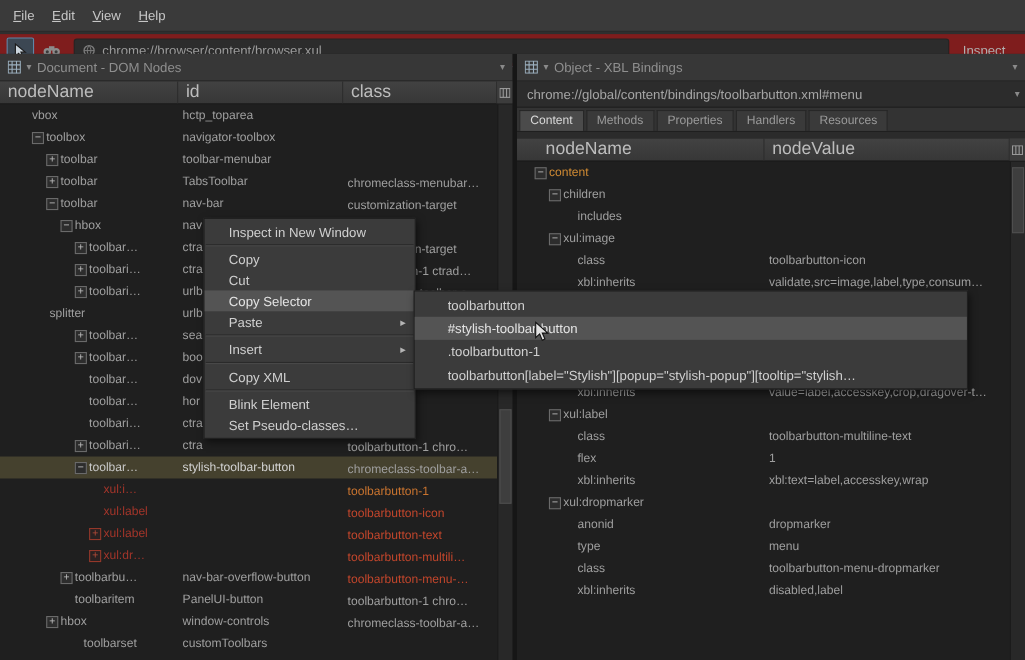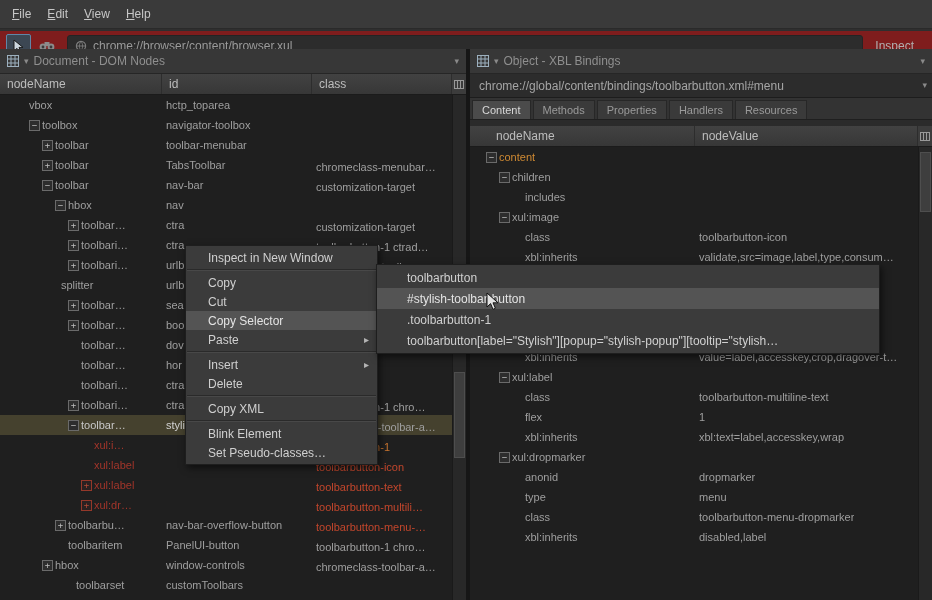--- a/index.html
+++ b/index.html
@@ -40,21 +40,21 @@
   .urlrow .txt{flex:1;white-space:nowrap;overflow:hidden;}
 
   .tabs{height:22px;flex:none;background:#333;border-bottom:1px solid #1f1f1f;
         display:flex;align-items:stretch;padding:2px 0 0 2px;}
   .tab{display:flex;align-items:center;padding:0 9px;font-size:11px;color:#9a9a9a;
        background:#3a3a3a;border:1px solid #272727;border-bottom:none;margin-right:2px;white-space:nowrap;}
   .tab.active{background:#4b4b4b;color:#d8d8d8;}
   .tabs-gap{height:6px;flex:none;background:#2b2b2b;}
 
   .colhead{height:21px;flex:none;display:flex;background:linear-gradient(#424242,#373737);
-           border-bottom:1px solid #1b1b1b;font-size:12px;color:#bdbdbd;}
+           border-bottom:1px solid #1b1b1b;font-size:16px;color:#bdbdbd;}
   .hc{display:flex;align-items:center;padding-left:7px;border-right:1px solid #2d2d2d;
       white-space:nowrap;overflow:hidden;}
   .hc-name{width:162px;} .hc-id{width:150px;} .hc-cls{width:140px;}
   .h2-name{width:225px;padding-left:26px;} .h2-val{flex:1;}
   .hc-pick{width:14px;flex:none;border-right:none;background:#3c3c3c;display:flex;
            align-items:center;justify-content:center;padding-left:0;}
 
   .tree{flex:1;position:relative;overflow:hidden;background:#1f1f1f;font-size:11px;margin-right:14px;}
   .trow{height:20px;display:flex;align-items:center;color:#9f9f9f;}
   .trow .cell{height:20px;display:flex;align-items:center;white-space:nowrap;overflow:hidden;flex:none;}
@@ -75,21 +75,21 @@
 
   
   .vscroll{position:absolute;right:0;width:14px;background:#282828;border-left:1px solid #1a1a1a;}
   .vscroll.vleft{top:46px;bottom:0;}
   .vscroll.vright{top:98px;bottom:0;}
   .vthumb{position:absolute;left:1px;right:1px;background:#3e3e3e;border:1px solid #4e4e4e;}
 
   
   .ctx{position:absolute;background:#3b3b3b;border:1px solid #1e1e1e;
        box-shadow:2px 3px 7px rgba(0,0,0,.55);padding:2px 0;z-index:30;}
-  .context-menu{left:185px;top:198px;width:193px;margin-top:47px;}
+  .context-menu{left:185px;top:198px;width:193px;}
   .selector-submenu{left:376px;top:264px;width:504px;z-index:31;}
   .ctx-item{display:flex;align-items:center;height:19px;padding:0 8px 0 22px;
             font-size:12px;color:#d0d0d0;white-space:nowrap;overflow:hidden;}
   .selector-submenu .ctx-item{height:21px;padding-left:30px;}
   .ctx-item .lbl{flex:1;white-space:nowrap;overflow:hidden;}
   .ctx-item .arr{color:#b5b5b5;font-size:10px;margin-left:8px;}
   .ctx-item.hl{background:#545454;color:#e4e4e4;}
   .ctx-sep{height:2px;border-top:1px solid #2a2a2a;border-bottom:1px solid #484848;margin:2px 1px;}
 
   .cursor{position:absolute;left:486px;top:292px;z-index:40;}
@@ -219,21 +219,21 @@
         </div>
         <div class="trow">
           <span class="cell c-name" style="padding-left: 68px;">
             <span class="exp">+</span>
             <span class="nm">toolbari…</span>
           </span>
           <span class="cell c-id">urlb</span>
           <span class="cell c-cls"></span>
         </div>
         <div class="trow">
-          <span class="cell c-name" style="padding-left: 48px; text-align: right;">
+          <span class="cell c-name" style="padding-left: 32px; text-align: right;">
             <span class="exp hide"></span>
             <span class="nm">splitter</span>
           </span>
           <span class="cell c-id">urlb</span>
           <span class="cell c-cls"></span>
         </div>
         <div class="trow">
           <span class="cell c-name" style="padding-left: 68px;">
             <span class="exp">+</span>
             <span class="nm">toolbar…</span>
@@ -555,23 +555,20 @@
       </div>
       <div class="ctx-item">
         <span class="lbl">Paste</span>
         <span class="arr">▸</span>
       </div>
       <div class="ctx-sep"></div>
       <div class="ctx-item">
         <span class="lbl">Insert</span>
         <span class="arr">▸</span>
       </div>
-      <div class="ctx-item">
-        <span class="lbl">Delete</span>
-      </div>
       <div class="ctx-sep"></div>
       <div class="ctx-item">
         <span class="lbl">Copy XML</span>
       </div>
       <div class="ctx-sep"></div>
       <div class="ctx-item">
         <span class="lbl">Blink Element</span>
       </div>
       <div class="ctx-item">
         <span class="lbl">Set Pseudo-classes…</span>

